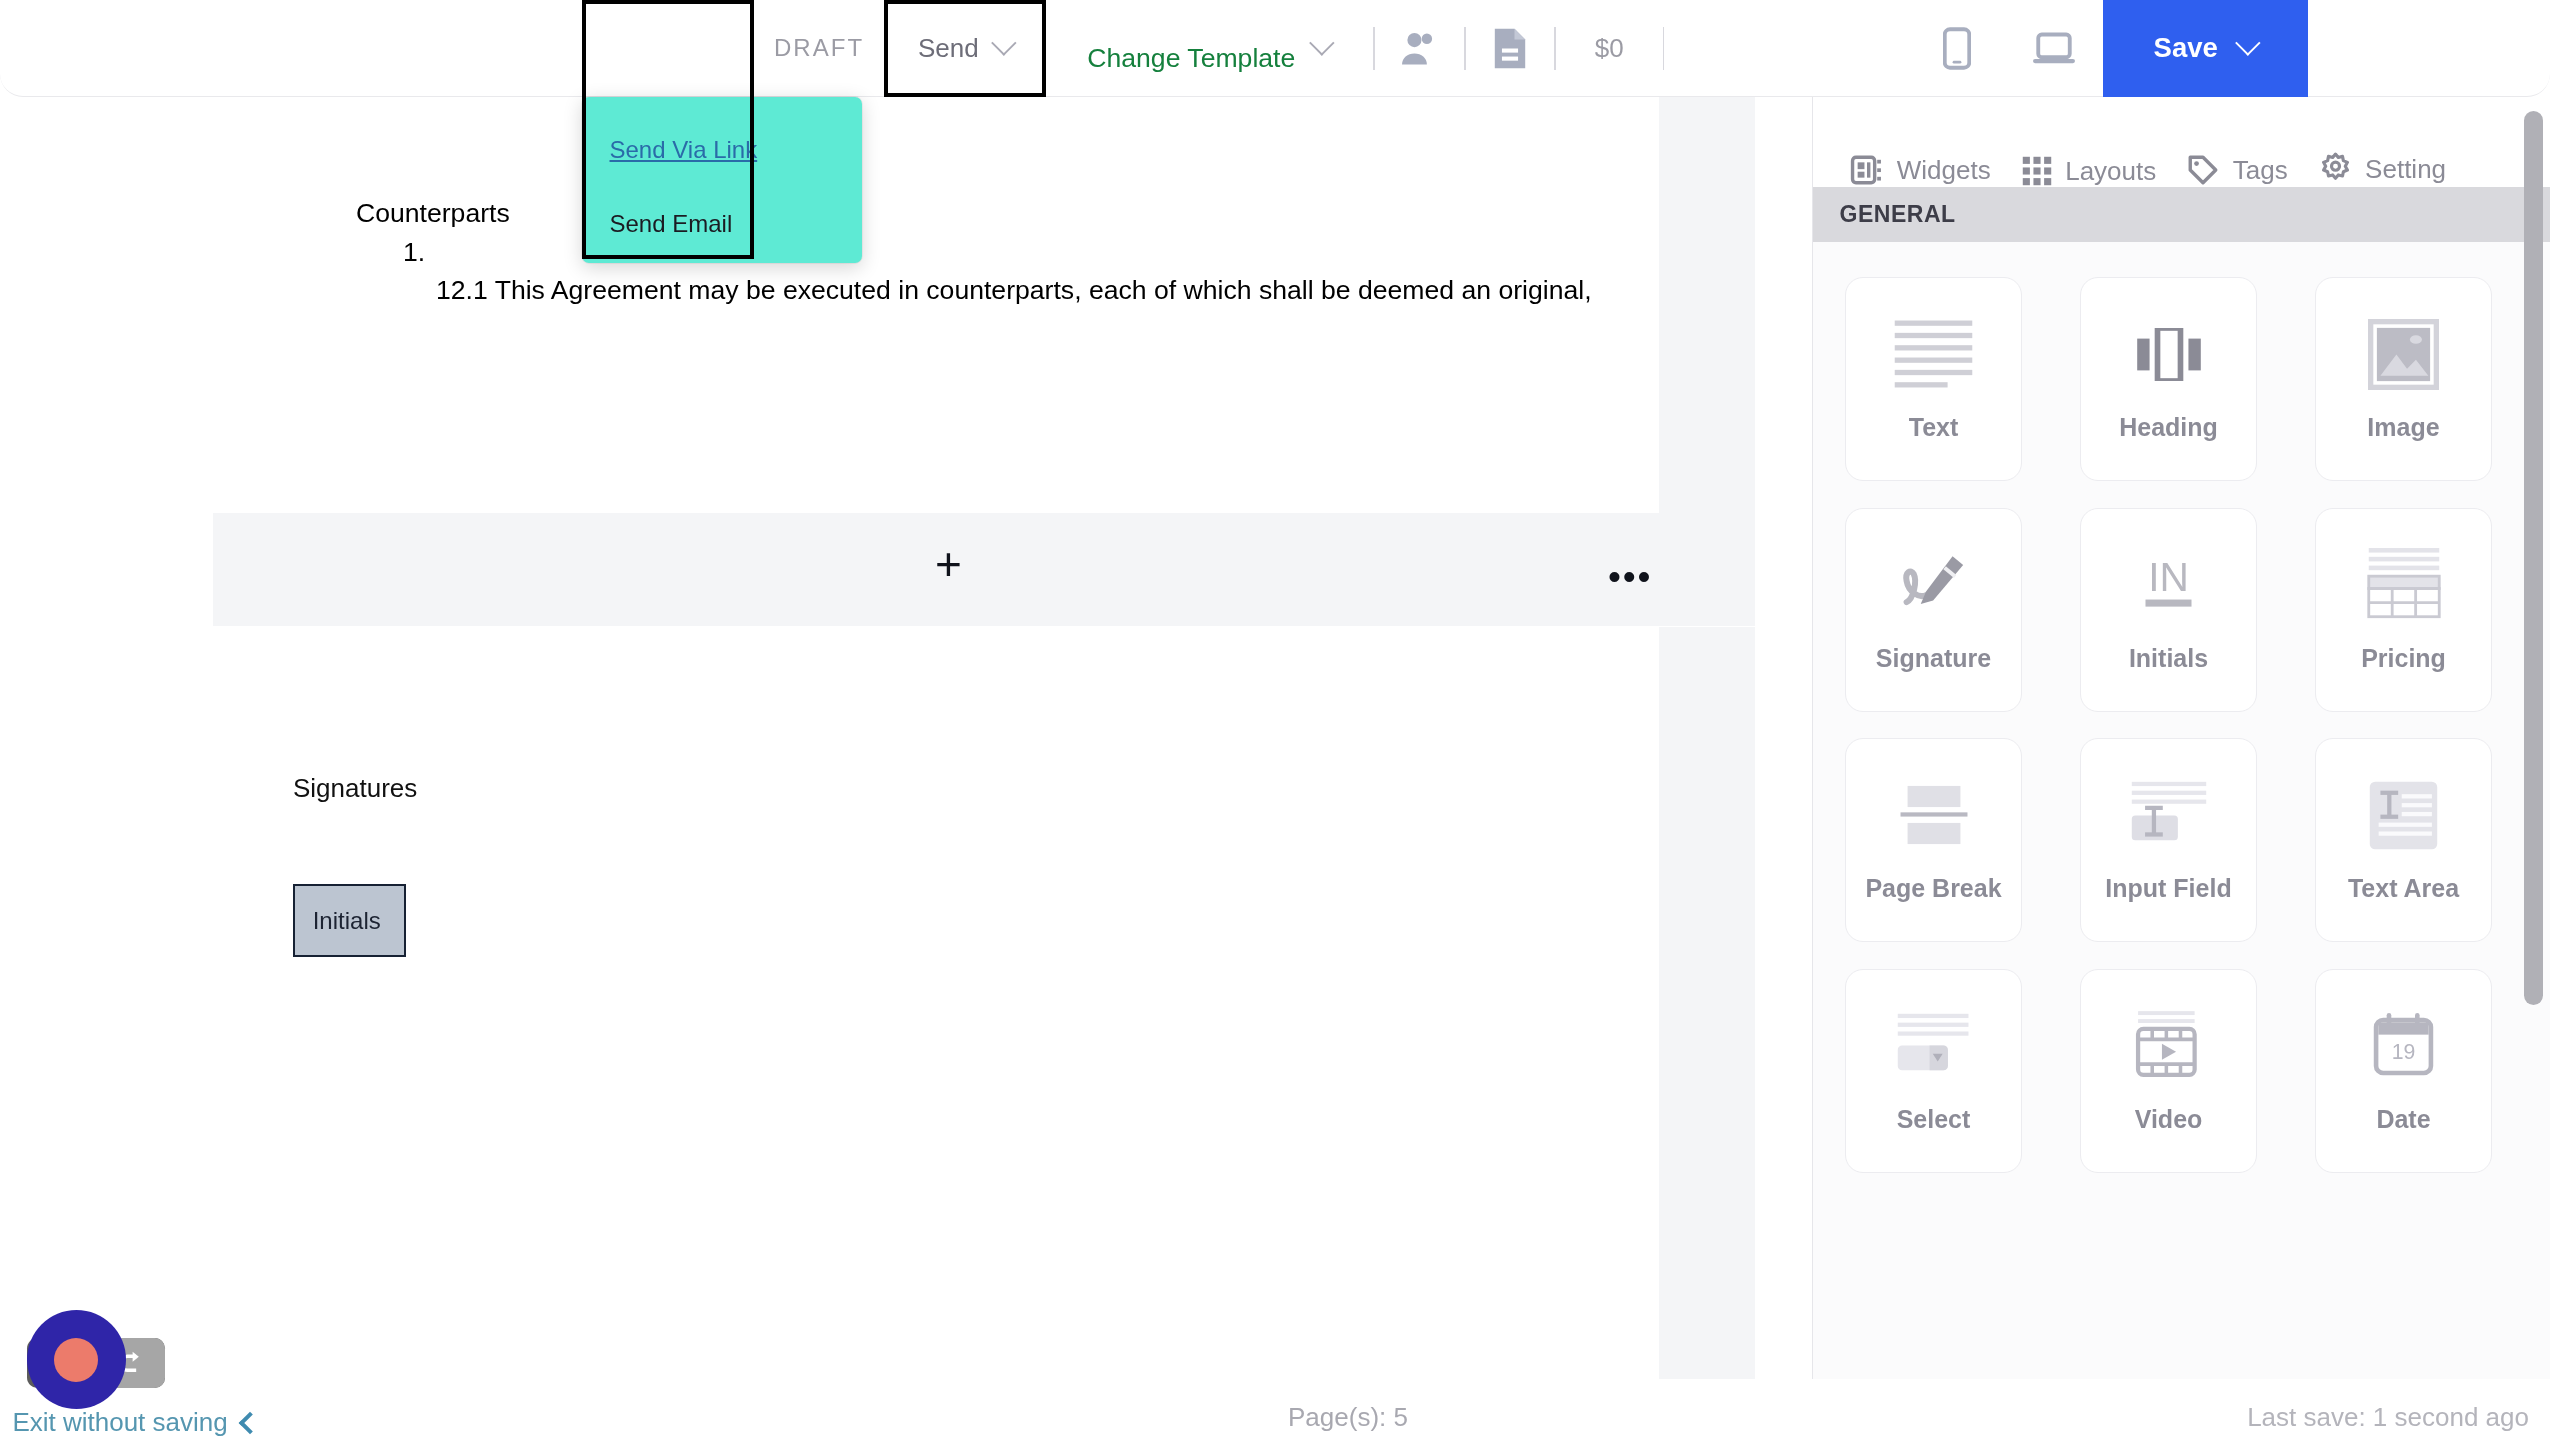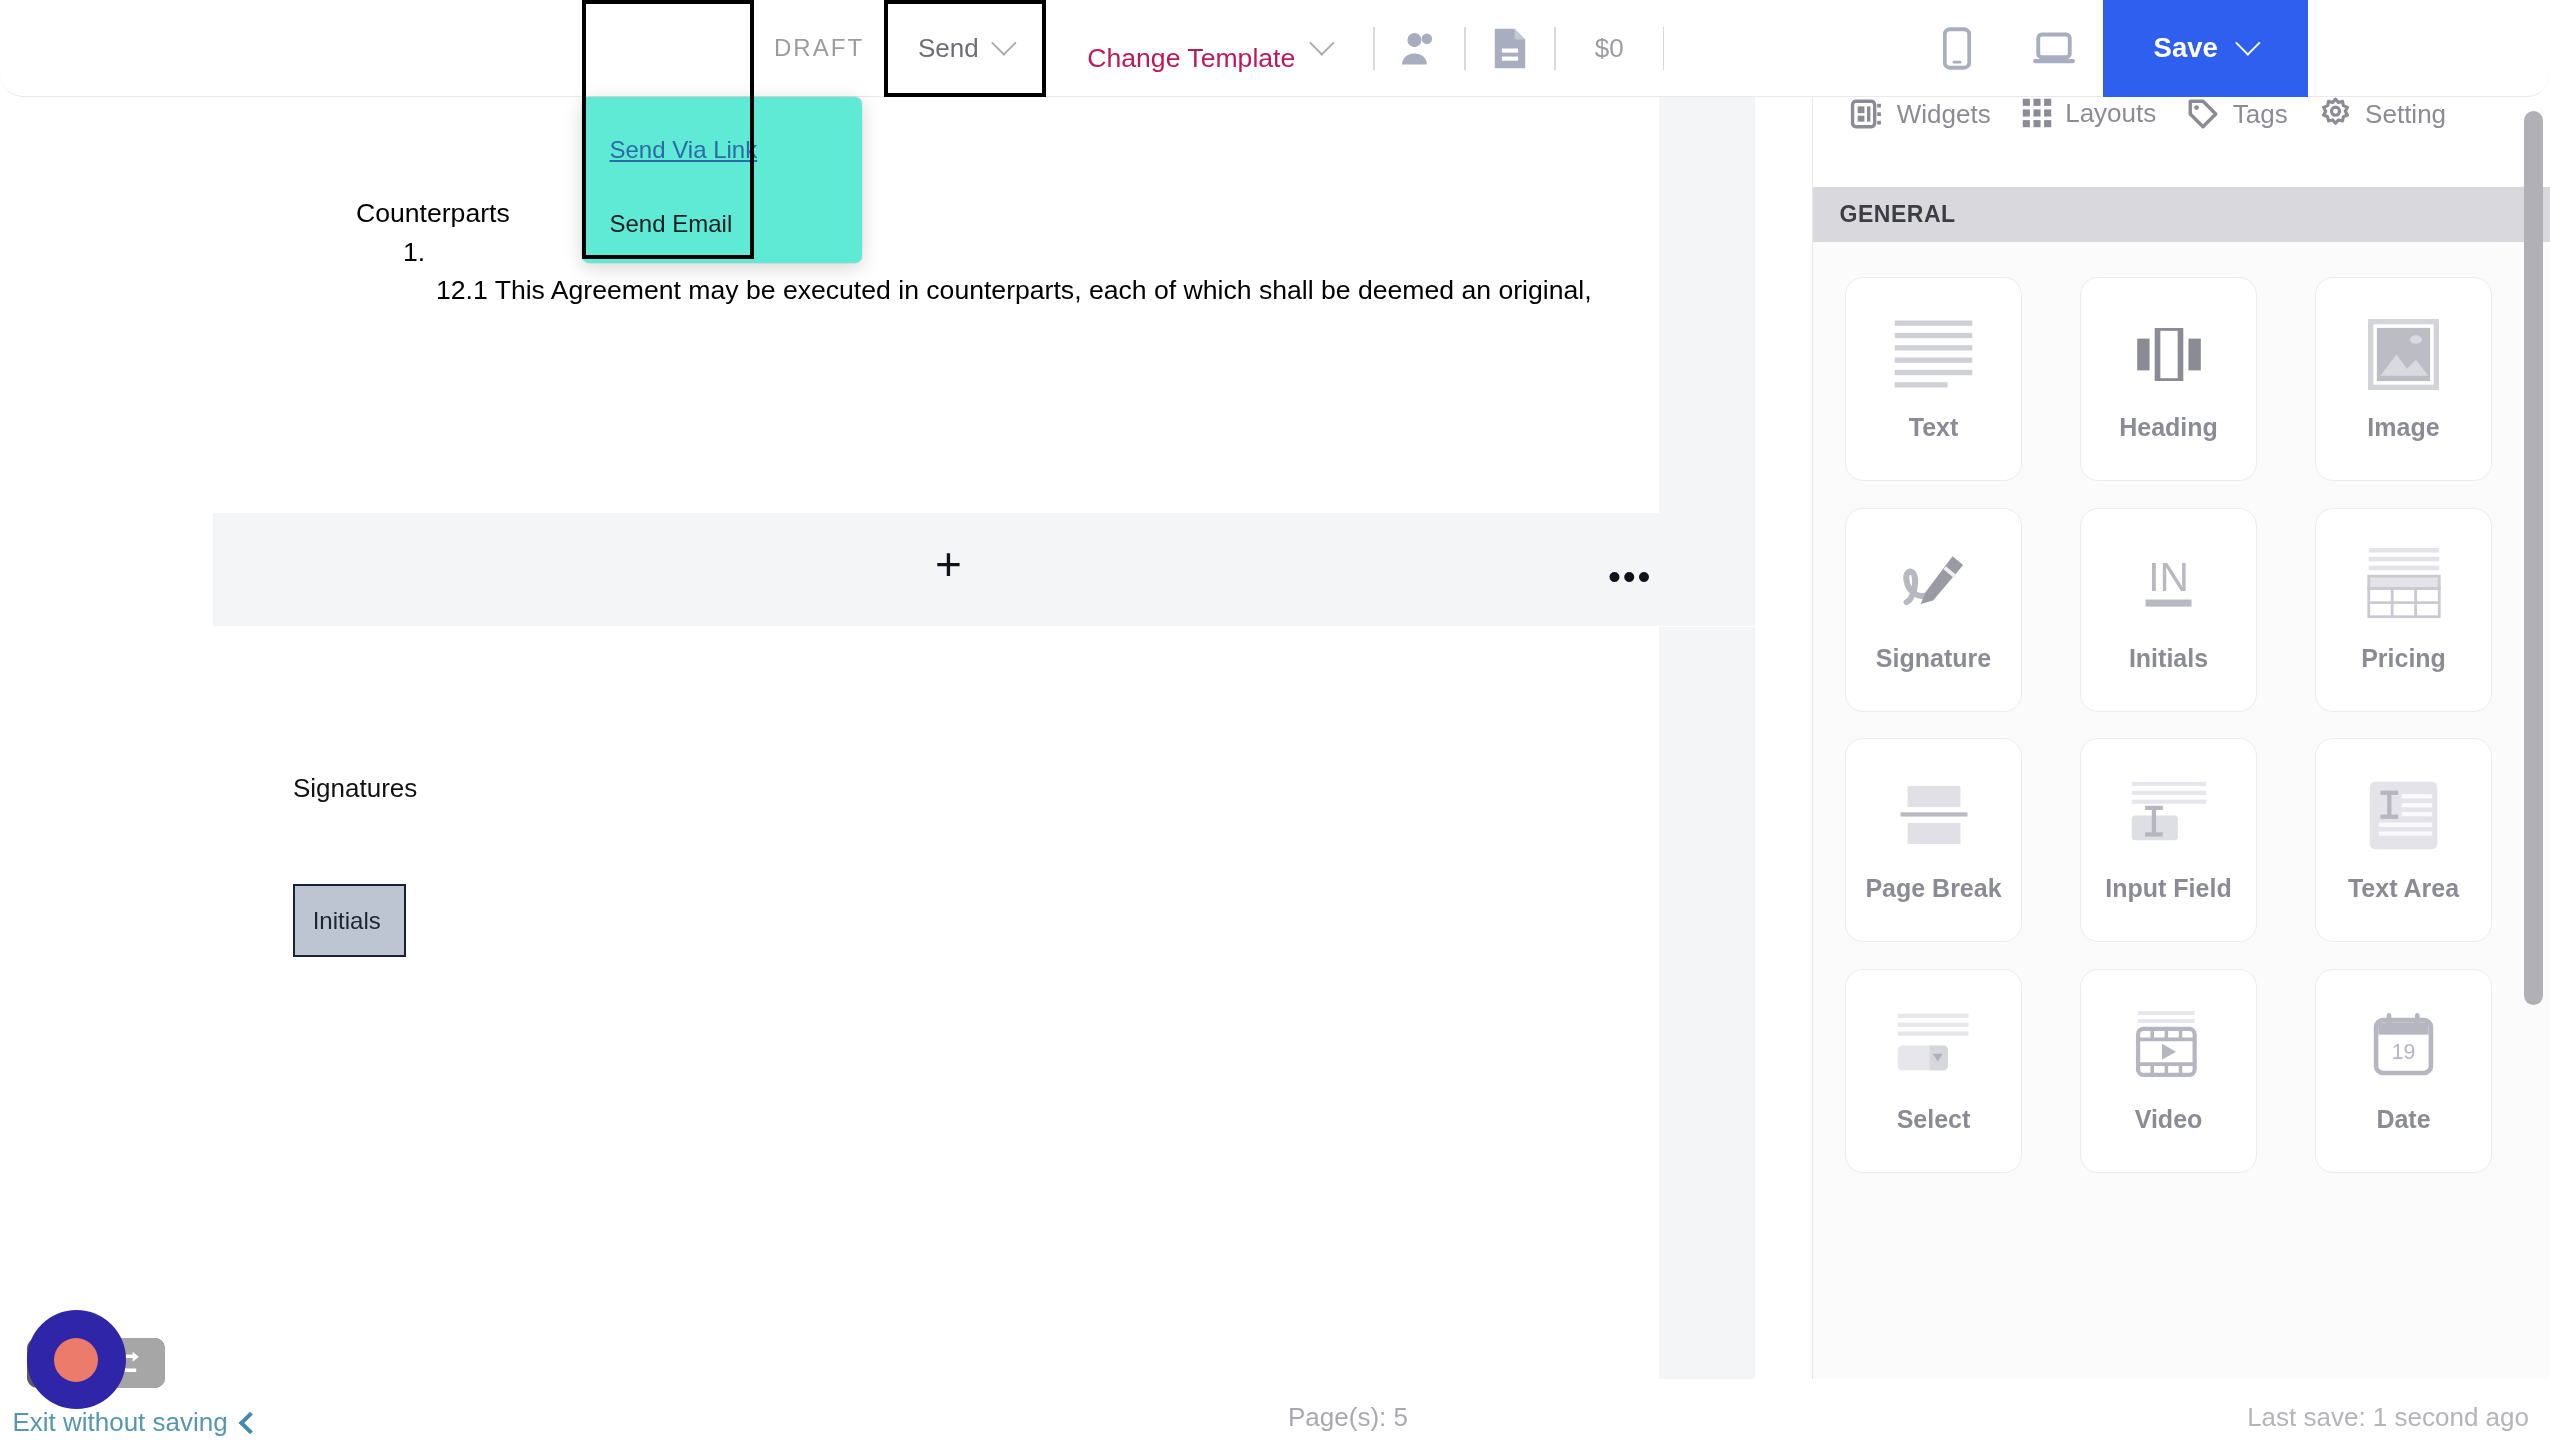--- a/index.html
+++ b/index.html
@@ -34,21 +34,21 @@
   }
   .send-btn .lbl { color: #6d6d78; font-size: 26px; }
   .chev {
     width: 17.7px; height: 17.7px; border-right: 2.7px solid #a9a9b4;
     border-bottom: 2.7px solid #a9a9b4; transform: rotate(45deg) translate(-3.5px,-3.5px);
   }
   .tpl-btn {
     display: flex; align-items: center; gap: 17.7px;
     padding: 0 41px; height: 97px;
   }
-  .tpl-btn .lbl { color: #be185d; font-size: 26.6px; margin-top: 20px; }
+  .tpl-btn .lbl { color: #15803d; font-size: 26.6px; margin-top: 20px; }
   .tb-sep { width: 1.8px; height: 43px; background: #d8d8de; margin: 0 1.8px; }
   .tb-icon {
     display: flex; align-items: center; justify-content: center;
     width: 85px; height: 97px;
   }
   .price { color: #9b9ba4; font-size: 26px; padding: 0 37px; }
   .dev-icon { display:flex; align-items:center; justify-content:center; width: 97px; height: 97px; }
   .save-btn {
     display: flex; align-items: center; justify-content: center; gap: 21px;
     width: 205px; height: 97px; background: #2f5fef; color: #fff;
@@ -102,21 +102,21 @@
   }
   .plus-btn { position: absolute; font-size: 46px; color: #10131c; font-weight: 300; line-height: 1; }
   .dots-btn { position: absolute; color: #10131c; font-size: 37px; letter-spacing: 1.8px; line-height: .4; }
 
   
   .panel {
     position: absolute; top: 97px; right: 0; width: 738px; height: 1282px;
     background: #fbfbfc; border-left: 1.8px solid #e6e6ea; overflow: hidden;
   }
   .panel-tabs {
-    display: flex; align-items: flex-start; height: 90px;
+    display: flex; align-items: flex-end; height: 90px;
     background: #fff; padding-left: 25px; gap: 5.3px;
   }
   .ptab { display: flex; align-items: center; gap: 12.4px; padding: 0 12.4px; }
   .ptab .lbl { color: #8b8b96; font-size: 26px; }
   .panel-section-title {
     height: 55px; background: #d9d9dd; display: flex; align-items: center;
     padding-left: 26.6px; color: #3d3d48; font-size: 23px; font-weight: 700;
     letter-spacing: 0.5px;
   }
   .widget-grid {

